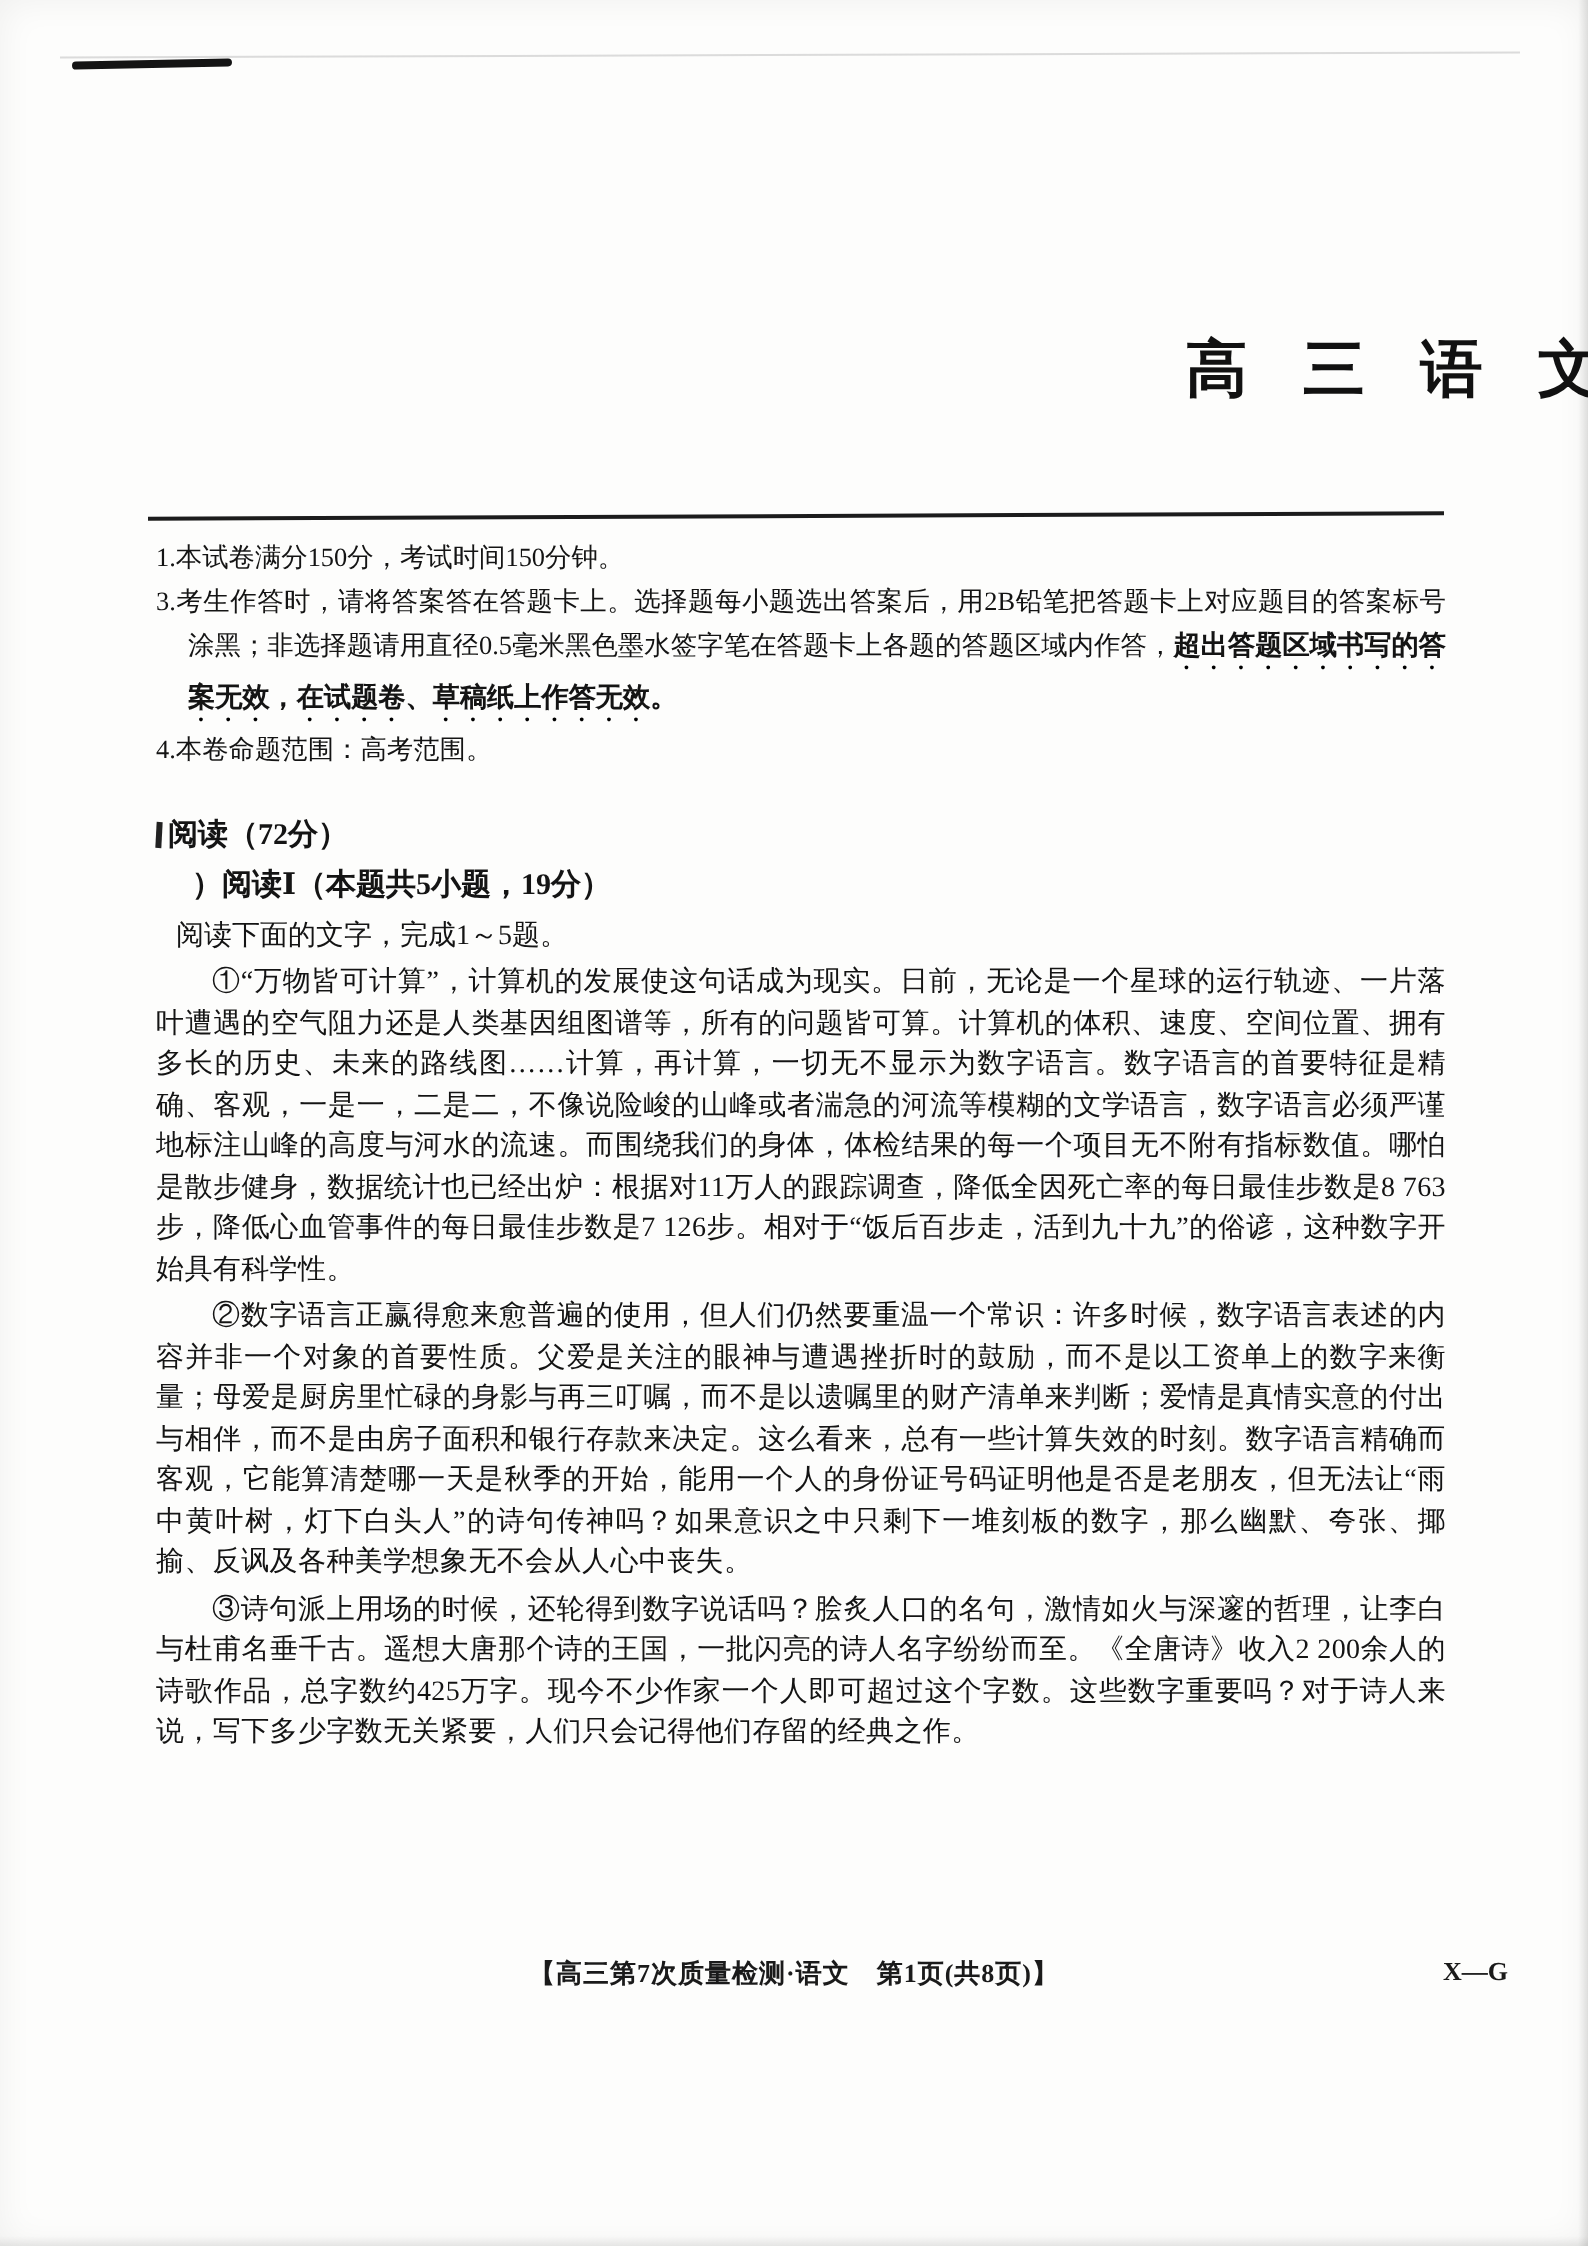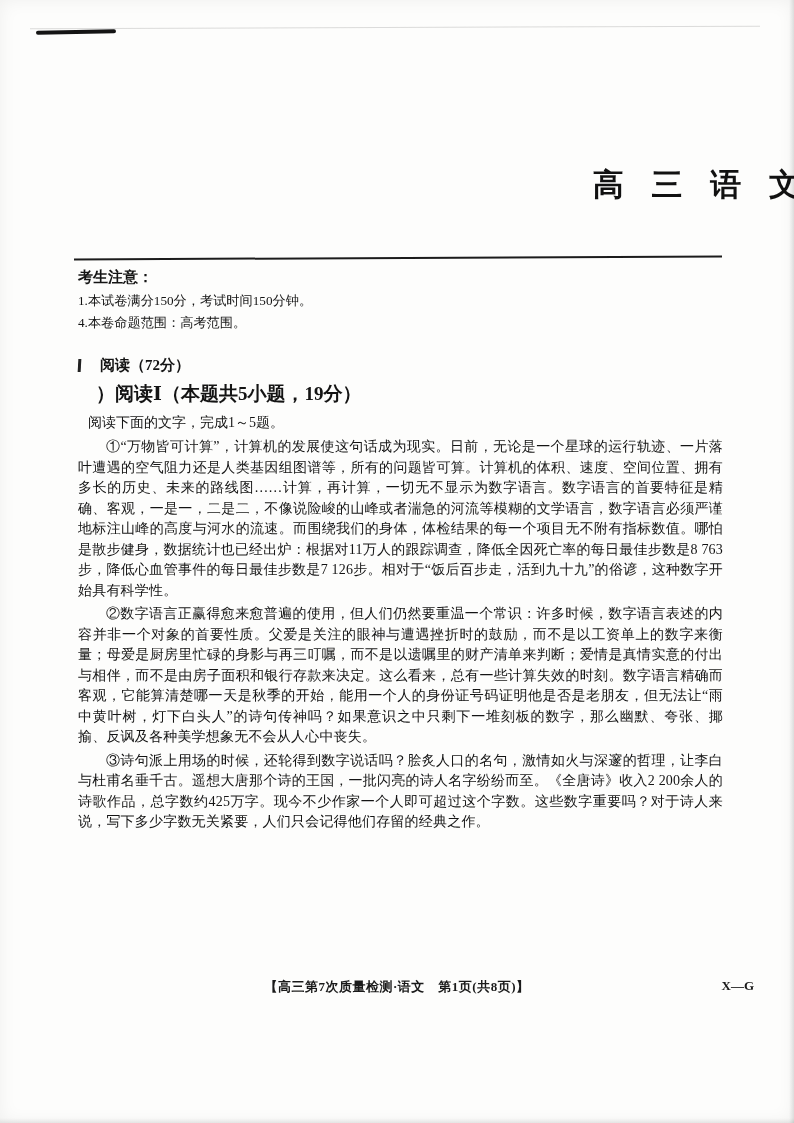--- a/index.html
+++ b/index.html
@@ -54,28 +54,28 @@
   }
   .bold{font-weight:bold;font-size:13.6px;}
   .dots{
     -webkit-text-emphasis:filled dot #000;
     -webkit-text-emphasis-position:under right;
     text-emphasis:filled dot #000;
     text-emphasis-position:under right;
   }
   .reading{margin-top:22px;}
   .sec-head{
-    font-size:15px;font-weight:bold;margin:0 0 6px 0;display:flex;align-items:center;gap:16px;
+    font-size:15px;font-weight:bold;margin:0 0 6px 0;display:flex;align-items:center;
   }
   .tick{
     display:inline-block;width:3px;height:13px;background:#222;
     margin-right:3px;transform:rotate(3deg);
   }
   .sub-head{
-    font-size:19px;font-weight:bold;margin:0 0 7px 0;padding-left:18px;
+    font-size:15px;font-weight:bold;margin:0 0 7px 0;padding-left:18px;
   }
   .instruction{
     font-size:14px;margin:0 0 5px 0;padding-left:10px;
   }
   .para{
     margin:0 0 3px 0;
     font-size:14px;line-height:20.5px;
     text-indent:2em;text-align:justify;
     letter-spacing:0.2px;
   }
@@ -99,22 +99,22 @@
   <div class="edge-right"></div>
   <div class="edge-bottom"></div>
 
   <h1 class="title">高 三 语 文</h1>
 
   <div class="rule"></div>
 
   <div class="content">
 
     <section>
-      <div class="notice-heading">考生注意：</div>
       <p class="n-item">1.本试卷满分150分，考试时间150分钟。</p>
+      <p class="n-item"><span>3.考生作答时，请将答案答在答题卡上。选择题每小题选出答案后，用2B铅笔把答题卡上对应题目的答案标号涂黑；非选择题请用直径0.5毫米黑色墨水签字笔在答题卡上各题的答题区域内作答，</span><span class="bold dots">超出答题区域书写的答案无效，在试题卷、草稿纸上作答无效。</span></p>
       <p class="n-item">4.本卷命题范围：高考范围。</p>
     </section>
 
     <section class="reading">
       <div class="sec-head">
         <span class="tick"></span>
         <span>阅读（72分）</span>
       </div>
       <div class="sub-head">）阅读Ⅰ（本题共5小题，19分）</div>
       <div class="instruction">阅读下面的文字，完成1～5题。</div>

